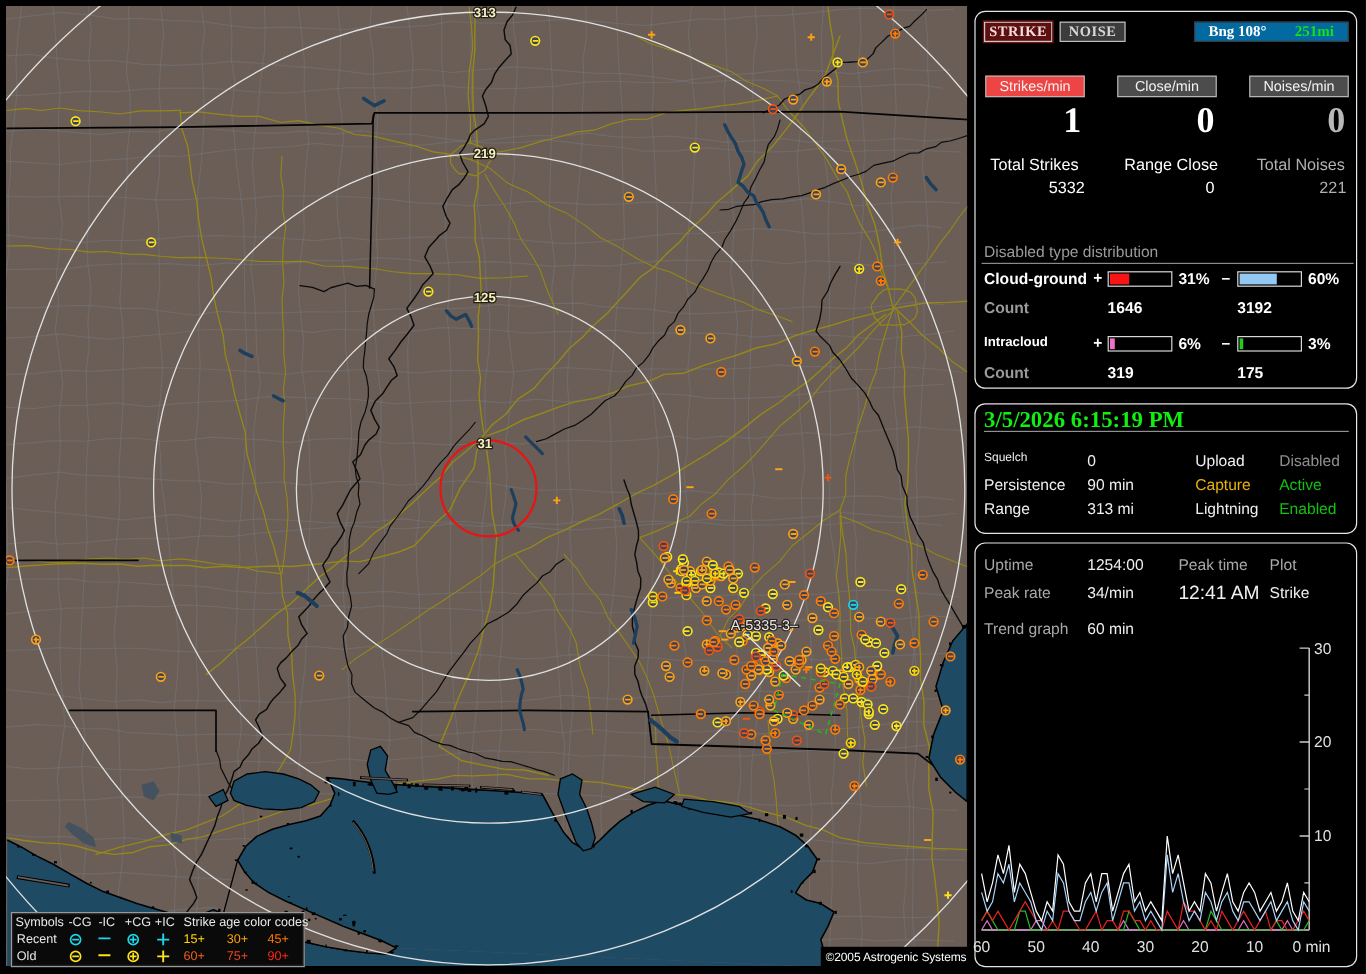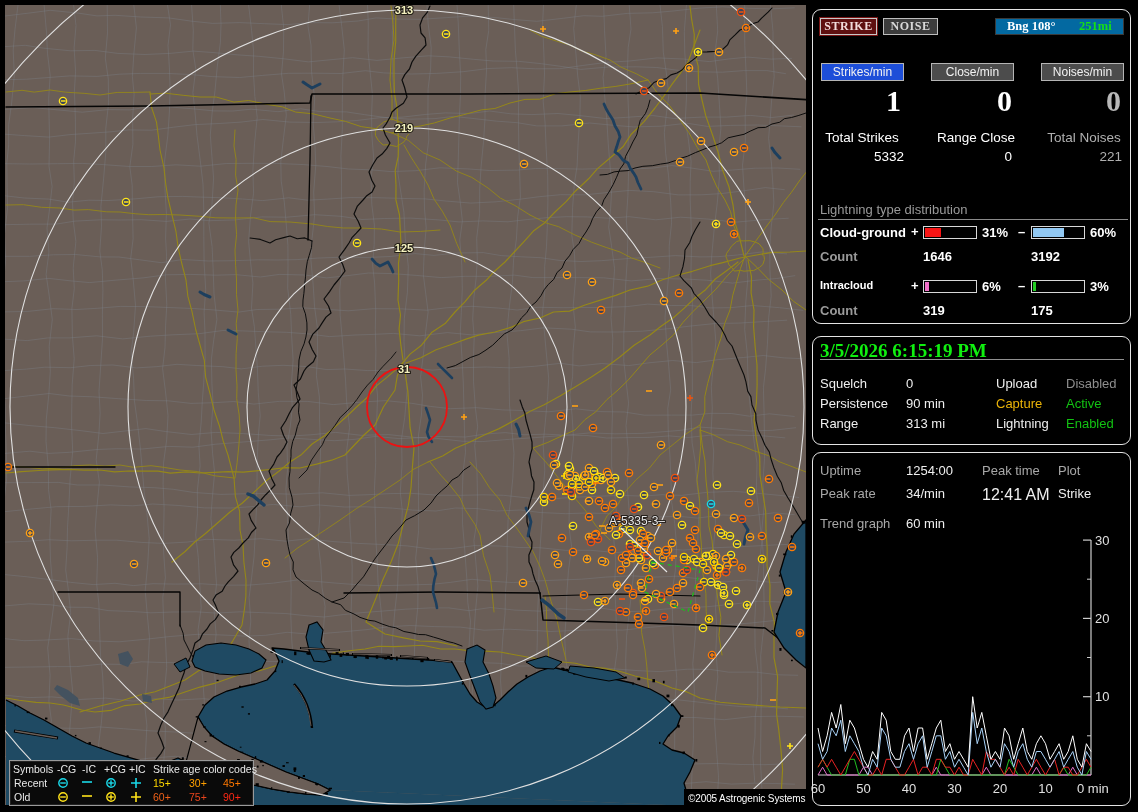--- a/index.html
+++ b/index.html
@@ -898,36 +898,36 @@
 <div class="panel" style="top:336px;height:107px"></div>
 <div class="panel" style="top:452px;height:352px"></div>
 
 <div class="btn" style="left:820px;top:18px;width:55px;height:15px;background:#5e1010;border:1px solid #c8c8c8;outline:1px solid #7a1414;color:#f2dcdc;font-size:12px;line-height:15px;letter-spacing:0.5px">STRIKE</div>
 <div class="btn" style="left:883px;top:18px;width:53px;height:15px;background:#3c3c3c;border:1px solid #bdbdbd;color:#d8d8d8;font-size:12px;line-height:15px;letter-spacing:0.5px">NOISE</div>
 <div class="btn" style="left:995px;top:18px;width:127px;height:15px;background:#0369a1;border:1px solid #3a3a3a;font-size:12.5px;line-height:15px;text-align:left">
     <span style="position:absolute;left:11px;color:#fff">Bng 108°</span>
     <span style="position:absolute;left:83px;color:#16e016">251mi</span>
   </div>
 
-<div class="btn" style="left:821px;top:63px;width:81px;height:16px;background:#1d4ed8;border:1px solid #b5b5b5;color:#f2f2f2;font-family:'Liberation Sans', sans-serif;font-weight:normal;font-size:12px;line-height:16px">Strikes/min</div>
+<div class="btn" style="left:821px;top:63px;width:81px;height:16px;background:#ef4444;border:1px solid #b5b5b5;color:#f2f2f2;font-family:'Liberation Sans', sans-serif;font-weight:normal;font-size:12px;line-height:16px">Strikes/min</div>
 <div class="btn" style="left:931px;top:63px;width:81px;height:16px;background:#4c4c4c;border:1px solid #b5b5b5;color:#f2f2f2;font-family:'Liberation Sans', sans-serif;font-weight:normal;font-size:12px;line-height:16px">Close/min</div>
 <div class="btn" style="left:1041px;top:63px;width:81px;height:16px;background:#4c4c4c;border:1px solid #b5b5b5;color:#f2f2f2;font-family:'Liberation Sans', sans-serif;font-weight:normal;font-size:12px;line-height:16px">Noises/min</div>
 
 <div class="t" style="left:821px;top:84px;width:80px;text-align:right;font-family:'Liberation Serif', serif;font-weight:bold;font-size:30px;color:#fff">1</div>
 <div class="t" style="left:932px;top:84px;width:80px;text-align:right;font-family:'Liberation Serif', serif;font-weight:bold;font-size:30px;color:#fff">0</div>
 <div class="t" style="left:1041px;top:84px;width:80px;text-align:right;font-family:'Liberation Serif', serif;font-weight:bold;font-size:30px;color:#b8b8b8">0</div>
 
 <div class="t" style="left:806px;top:130px;width:112px;text-align:center;font-size:13.5px;color:#fff">Total Strikes</div>
 <div class="t" style="left:920px;top:130px;width:112px;text-align:center;font-size:13.5px;color:#fff">Range Close</div>
 <div class="t" style="left:1028px;top:130px;width:112px;text-align:center;font-size:13.5px;color:#b0b0b0">Total Noises</div>
 <div class="t" style="left:804px;top:149px;width:100px;text-align:right;font-size:13.5px;color:#fff">5332</div>
 <div class="t" style="left:912px;top:149px;width:100px;text-align:right;font-size:13.5px;color:#fff">0</div>
 <div class="t" style="left:1022px;top:149px;width:100px;text-align:right;font-size:13.5px;color:#b0b0b0">221</div>
 
-<div class="t" style="left:820px;top:202px;font-size:13px;color:#9a9a9a">Lightning type distribution</div>
+<div class="t" style="left:820px;top:202px;font-size:13px;color:#9a9a9a">Disabled type distribution</div>
 <div class="t" style="left:818px;top:219px;width:310px;height:1px;background:#8a8a8a"></div>
 
 <div class="t" style="left:820px;top:225px;font-size:13px;font-weight:bold;color:#fff">Cloud-ground</div>
 <div class="t" style="left:911px;top:224px;font-size:13px;font-weight:bold;color:#fff">+</div>
 <div style="position:absolute;left:923px;top:226px;width:52px;height:11px;border:1px solid #d8d8d8;background:#000">
     <div style="position:absolute;left:1px;top:1px;width:16px;height:9px;background:#f81414"></div>
   </div>
 <div class="t" style="left:982px;top:225px;font-size:13px;font-weight:bold;color:#fff">31%</div>
 <div class="t" style="left:1018px;top:224px;font-size:13px;font-weight:bold;color:#fff">–</div>
 <div style="position:absolute;left:1031px;top:226px;width:52px;height:11px;border:1px solid #d8d8d8;background:#000">
@@ -951,21 +951,21 @@
   </div>
 <div class="t" style="left:1090px;top:279px;font-size:13px;font-weight:bold;color:#fff">3%</div>
 
 <div class="t" style="left:820px;top:303px;font-size:13px;font-weight:bold;color:#9a9a9a">Count</div>
 <div class="t" style="left:923px;top:303px;font-size:13px;font-weight:bold;color:#fff">319</div>
 <div class="t" style="left:1031px;top:303px;font-size:13px;font-weight:bold;color:#fff">175</div>
 
 <div class="t" style="left:820px;top:340px;font-family:'Liberation Serif', serif;font-weight:bold;font-size:19px;color:#10ef10">3/5/2026 6:15:19 PM</div>
 <div class="t" style="left:820px;top:359px;width:304px;height:1px;background:#909090"></div>
 
-<div class="t" style="left:820px;top:376px;font-size:13px;color:#efefef">Squelch</div>
+<div class="t" style="left:820px;top:376px;font-size:10px;color:#efefef">Squelch</div>
 <div class="t" style="left:906px;top:376px;font-size:13px;color:#efefef">0</div>
 <div class="t" style="left:996px;top:376px;font-size:13px;color:#efefef">Upload</div>
 <div class="t" style="left:1066px;top:376px;font-size:13px;color:#8f8f8f">Disabled</div>
 <div class="t" style="left:820px;top:396px;font-size:13px;color:#efefef">Persistence</div>
 <div class="t" style="left:906px;top:396px;font-size:13px;color:#efefef">90 min</div>
 <div class="t" style="left:996px;top:396px;font-size:13px;color:#eab308">Capture</div>
 <div class="t" style="left:1066px;top:396px;font-size:13px;color:#12c212">Active</div>
 <div class="t" style="left:820px;top:416px;font-size:13px;color:#efefef">Range</div>
 <div class="t" style="left:906px;top:416px;font-size:13px;color:#efefef">313 mi</div>
 <div class="t" style="left:996px;top:416px;font-size:13px;color:#efefef">Lightning</div>

